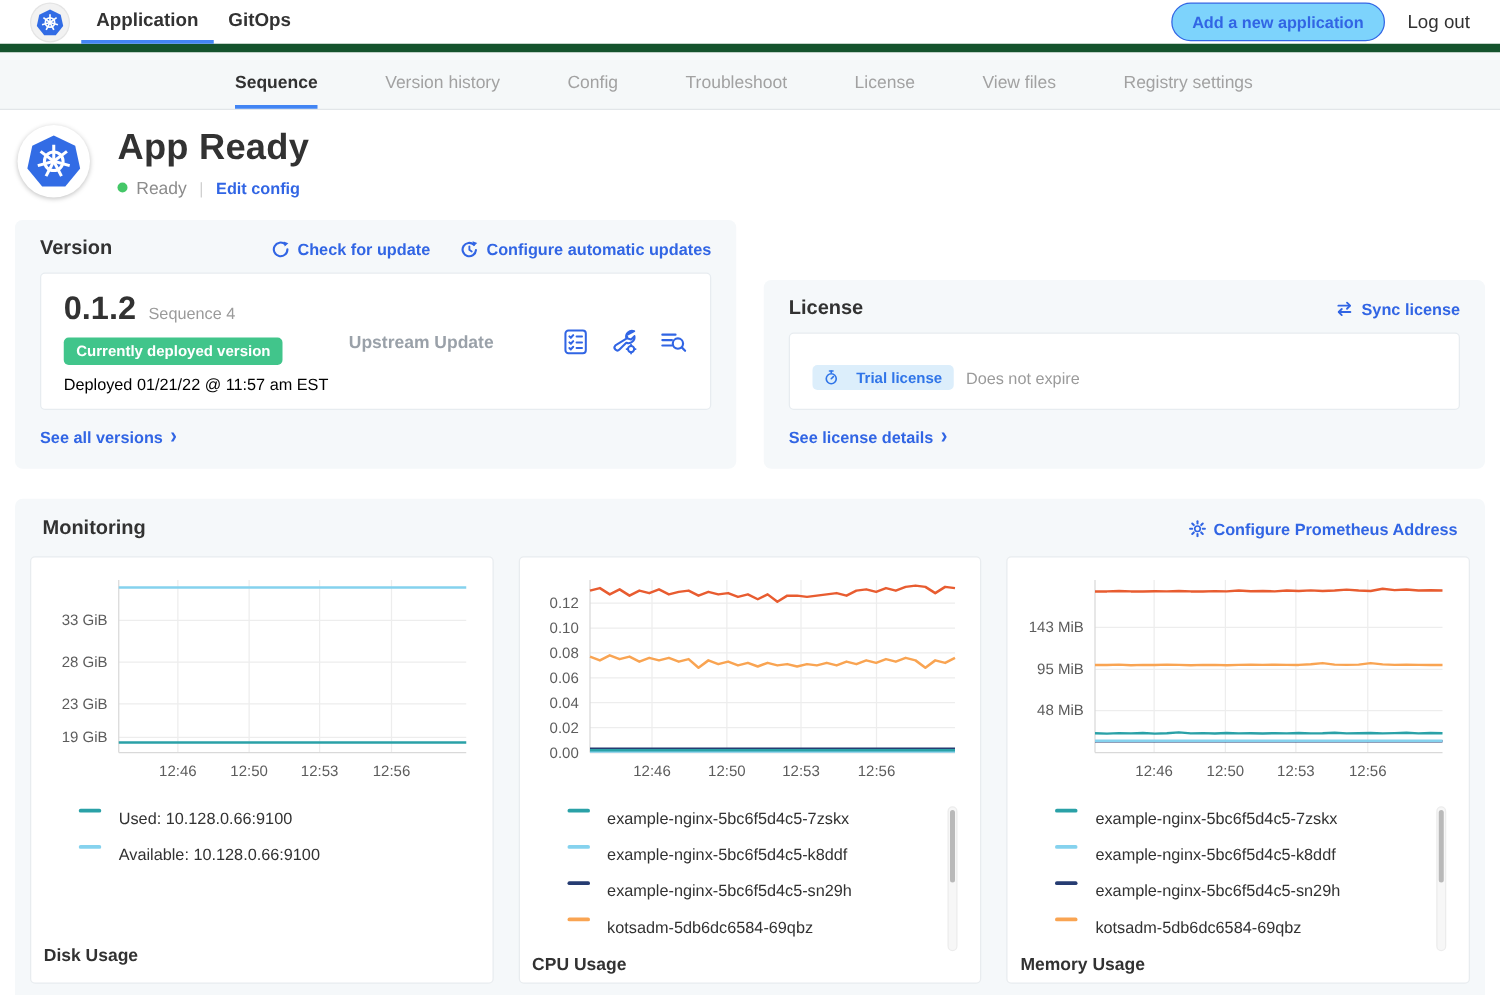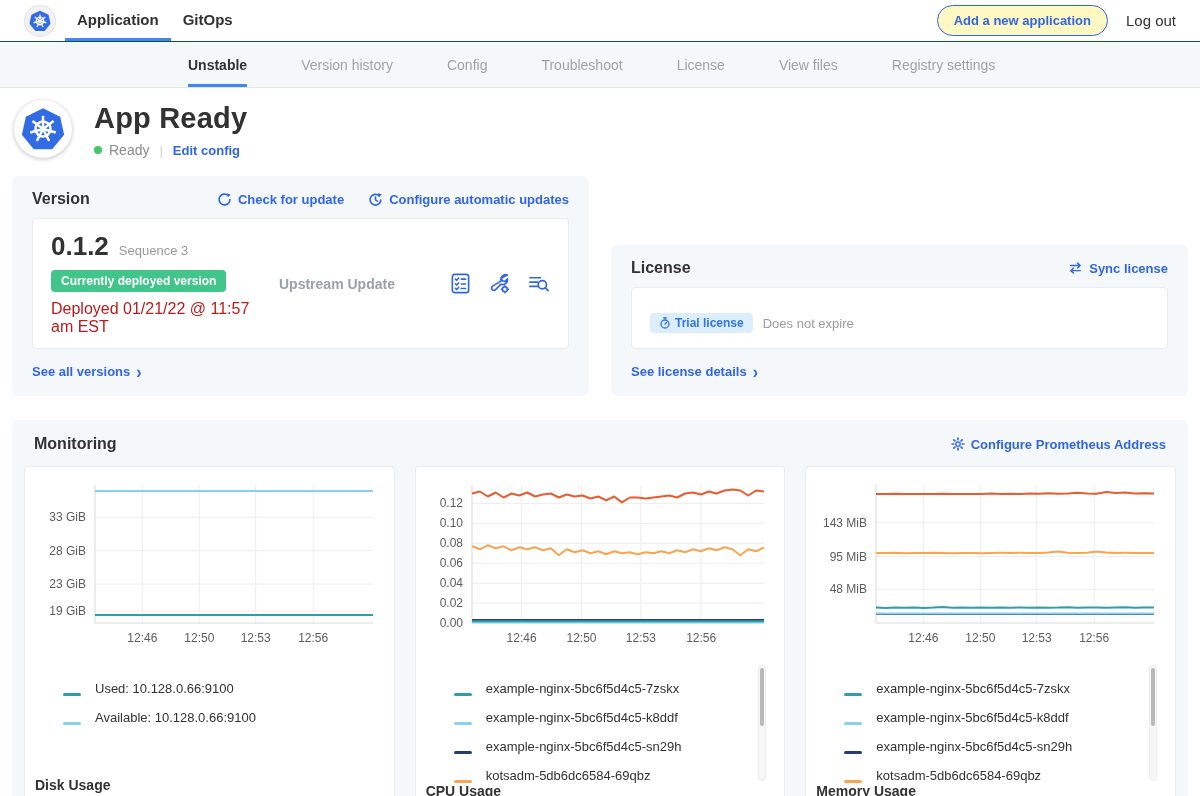--- a/index.html
+++ b/index.html
@@ -1,26 +1,26 @@
 <!DOCTYPE html>
 <html><head>
 <meta charset="utf-8">
 <style>
   * { margin:0; padding:0; box-sizing:border-box; }
   html,body { background:#fff; }
   body { width:1200px; height:796px; font-family:"Liberation Sans", sans-serif; color:#323232; overflow:hidden; }
 
   
-  .topnav { height:42px; display:flex; align-items:stretch; padding:0 24px 0 25px; border-bottom:1px solid #14532d; background:#fff; }
+  .topnav { height:42px; display:flex; align-items:stretch; padding:0 24px 0 25px; border-bottom:7px solid #14532d; background:#fff; }
   .topnav-logo { align-self:center; width:30px; height:30px; border-radius:50%; background:#f2f2f2; box-shadow:0 0 0 1px #e4e4e4; display:flex; align-items:center; justify-content:center; }
   .topnav-tabs { display:flex; margin-left:10px; }
   .topnav-tab { display:flex; align-items:center; padding:0 12px; font-size:15px; font-weight:700; color:#323232; cursor:pointer; border-bottom:3px solid transparent; }
   .topnav-tab.active { border-bottom-color:#4285f4; }
   .topnav-right { margin-left:auto; display:flex; align-items:center; gap:18px; }
-  .add-app-btn { border:1px solid #3165e4; color:#3165e4; background:#fef9c3; font-family:inherit; font-size:13px; font-weight:700; padding:7px 16px; border-radius:17px; cursor:pointer; }
+  .add-app-btn { border:1px solid #3165e4; color:#3165e4; background:#7dd3fc; font-family:inherit; font-size:13px; font-weight:700; padding:7px 16px; border-radius:17px; cursor:pointer; }
   .logout { font-size:15px; color:#323232; cursor:pointer; }
 
   
   .subnav { height:46px; background:#f5f8f9; border-bottom:1px solid #e2e6e9; display:flex; align-items:stretch; padding-left:188px; }
   .subnav-item { display:flex; align-items:center; margin-right:54px; font-size:14px; color:#a2a2a2; cursor:pointer; border-bottom:3px solid transparent; padding-top:3px; }
   .subnav-item.active { color:#323232; font-weight:700; border-bottom-color:#4285f4; }
 
   
   .app-header { display:flex; padding:12px 24px 10px 14px; }
   .app-logo-big { width:58px; height:58px; border-radius:50%; background:#fff; box-shadow:0 1px 4px rgba(0,0,0,.25); display:flex; align-items:center; justify-content:center; }
@@ -40,41 +40,41 @@
   .card-title { font-size:16px; font-weight:700; }
   .card-links { margin-left:auto; display:flex; gap:24px; }
   .inner-box { background:#fff; border:1px solid #e7ecf0; border-radius:4px; margin-top:10px; }
 
   .version-box { padding:12px 18px; display:flex; align-items:center; min-height:92px; }
   .version-left { width:218px; }
   .version-row { display:flex; align-items:baseline; }
   .version-num { font-size:26px; font-weight:700; }
   .sequence { font-size:13px; color:#9b9b9b; margin-left:10px; }
   .deploy-badge { display:inline-block; margin-top:8px; background:#41c58b; color:#fff; font-size:12px; font-weight:700; padding:4px 10px; border-radius:4px; }
-  .deployed-at { margin-top:8px; font-size:16px; color:#b91c1c; }
+  .deployed-at { margin-top:8px; font-size:13px; color:#000000; }
   .update-type { flex:1; font-size:14px; font-weight:600; color:#9aa1a9; padding-left:10px; }
   .version-icons { display:flex; gap:16px; color:#3165e4; }
   .vicon { cursor:pointer; display:flex; }
   .card-foot { margin-top:13px; }
 
   .license-box { padding:13px 18px 15px; }
   .license-row1 { display:flex; align-items:center; }
   .customer-name { font-size:16px; font-weight:700; color:#213c4e; }
   .channel-badge { margin-left:10px; background:#eef3f7; color:#55a3b5; font-size:12px; font-weight:600; padding:3px 8px; border-radius:4px; }
   .license-row2 { display:flex; align-items:center; margin-top:12px; }
-  .trial-badge { background:#dceefb; color:#3075e8; font-size:12px; font-weight:700; padding:3px 9px; border-radius:4px; display:inline-flex; align-items:center; gap:4px; }
+  .trial-badge { background:#dceefb; color:#3075e8; font-size:12px; font-weight:700; padding:3px 9px; border-radius:4px; display:inline-flex; align-items:center; gap:14px; }
   .expiry { font-size:13px; color:#9b9b9b; margin-left:10px; }
 
   
   .monitoring { margin:24px 12px 0; background:#f5f8fa; border-radius:6px; padding:15px 12px 14px; }
   .monitoring-head { display:flex; align-items:center; padding:0 10px; }
   .charts-row { display:flex; gap:20px; margin-top:13px; }
   .chart-card { flex:1; background:#fff; border:1px solid #e8ecef; border-radius:4px; padding:10px 10px 14px; display:flex; flex-direction:column; height:342px; }
   .legend-wrap { position:relative; margin-top:14px; padding-left:28px; flex:0 0 auto; }
-  .legend-item { display:flex; align-items:flex-end; height:29px; }
+  .legend-item { display:flex; align-items:flex-start; height:29px; }
   .legend-dash { width:18px; height:3px; border-radius:2px; margin-right:14px; flex:0 0 auto; }
   .legend-label { font-size:13px; color:#323232; white-space:nowrap; }
   .scroll-track { position:absolute; top:-2px; right:8px; width:8px; height:116px; background:#f7f7f7; border:1px solid #ececec; border-radius:4px; }
   .scroll-thumb { position:absolute; top:2px; left:1px; width:4px; height:58px; background:#b9b9b9; border-radius:3px; cursor:pointer; }
   .chart-title { margin-top:auto; text-align:left; font-size:14px; font-weight:700; }
   svg text { font-family:"Liberation Sans", sans-serif; }
 </style>
 </head>
 <body>
 
@@ -99,21 +99,21 @@
       <div class="topnav-tab active">Application</div>
       <div class="topnav-tab">GitOps</div>
     </div>
   <div class="topnav-right">
     <button class="add-app-btn">Add a new application</button>
     <span class="logout">Log out</span>
   </div>
 </div>
 
 <div class="subnav">
-    <div class="subnav-item active">Unstable</div>
+    <div class="subnav-item active">Sequence</div>
     <div class="subnav-item">Version history</div>
     <div class="subnav-item">Config</div>
     <div class="subnav-item">Troubleshoot</div>
     <div class="subnav-item">License</div>
     <div class="subnav-item">View files</div>
     <div class="subnav-item">Registry settings</div>
   </div>
 
 <div class="app-header">
   <div class="app-logo-big">
@@ -162,21 +162,21 @@
               <path d="M8 5.4v3l2 1.4" fill="none" stroke="#3165e4" stroke-width="1.6" stroke-linecap="round"></path>
             </svg>
           <span>Configure automatic updates</span>
         </span>
       </div>
     </div>
     <div class="inner-box version-box">
       <div class="version-left">
         <div class="version-row">
           <span class="version-num">0.1.2</span>
-          <span class="sequence">Sequence 3</span>
+          <span class="sequence">Sequence 4</span>
         </div>
         <span class="deploy-badge">Currently deployed version</span>
         <div class="deployed-at">Deployed 01/21/22 @ 11:57 am EST</div>
       </div>
       <div class="update-type">Upstream Update</div>
       <div class="version-icons">
         <span class="vicon">
           <svg width="23" height="23" viewBox="0 0 24 24" fill="none" stroke="#3165e4" stroke-width="1.7" stroke-linecap="round" stroke-linejoin="round">
             <rect x="3.5" y="2.5" width="17" height="19" rx="2.5"></rect>
             <polyline points="6.8,7.4 8,8.6 10,6.4"></polyline>

